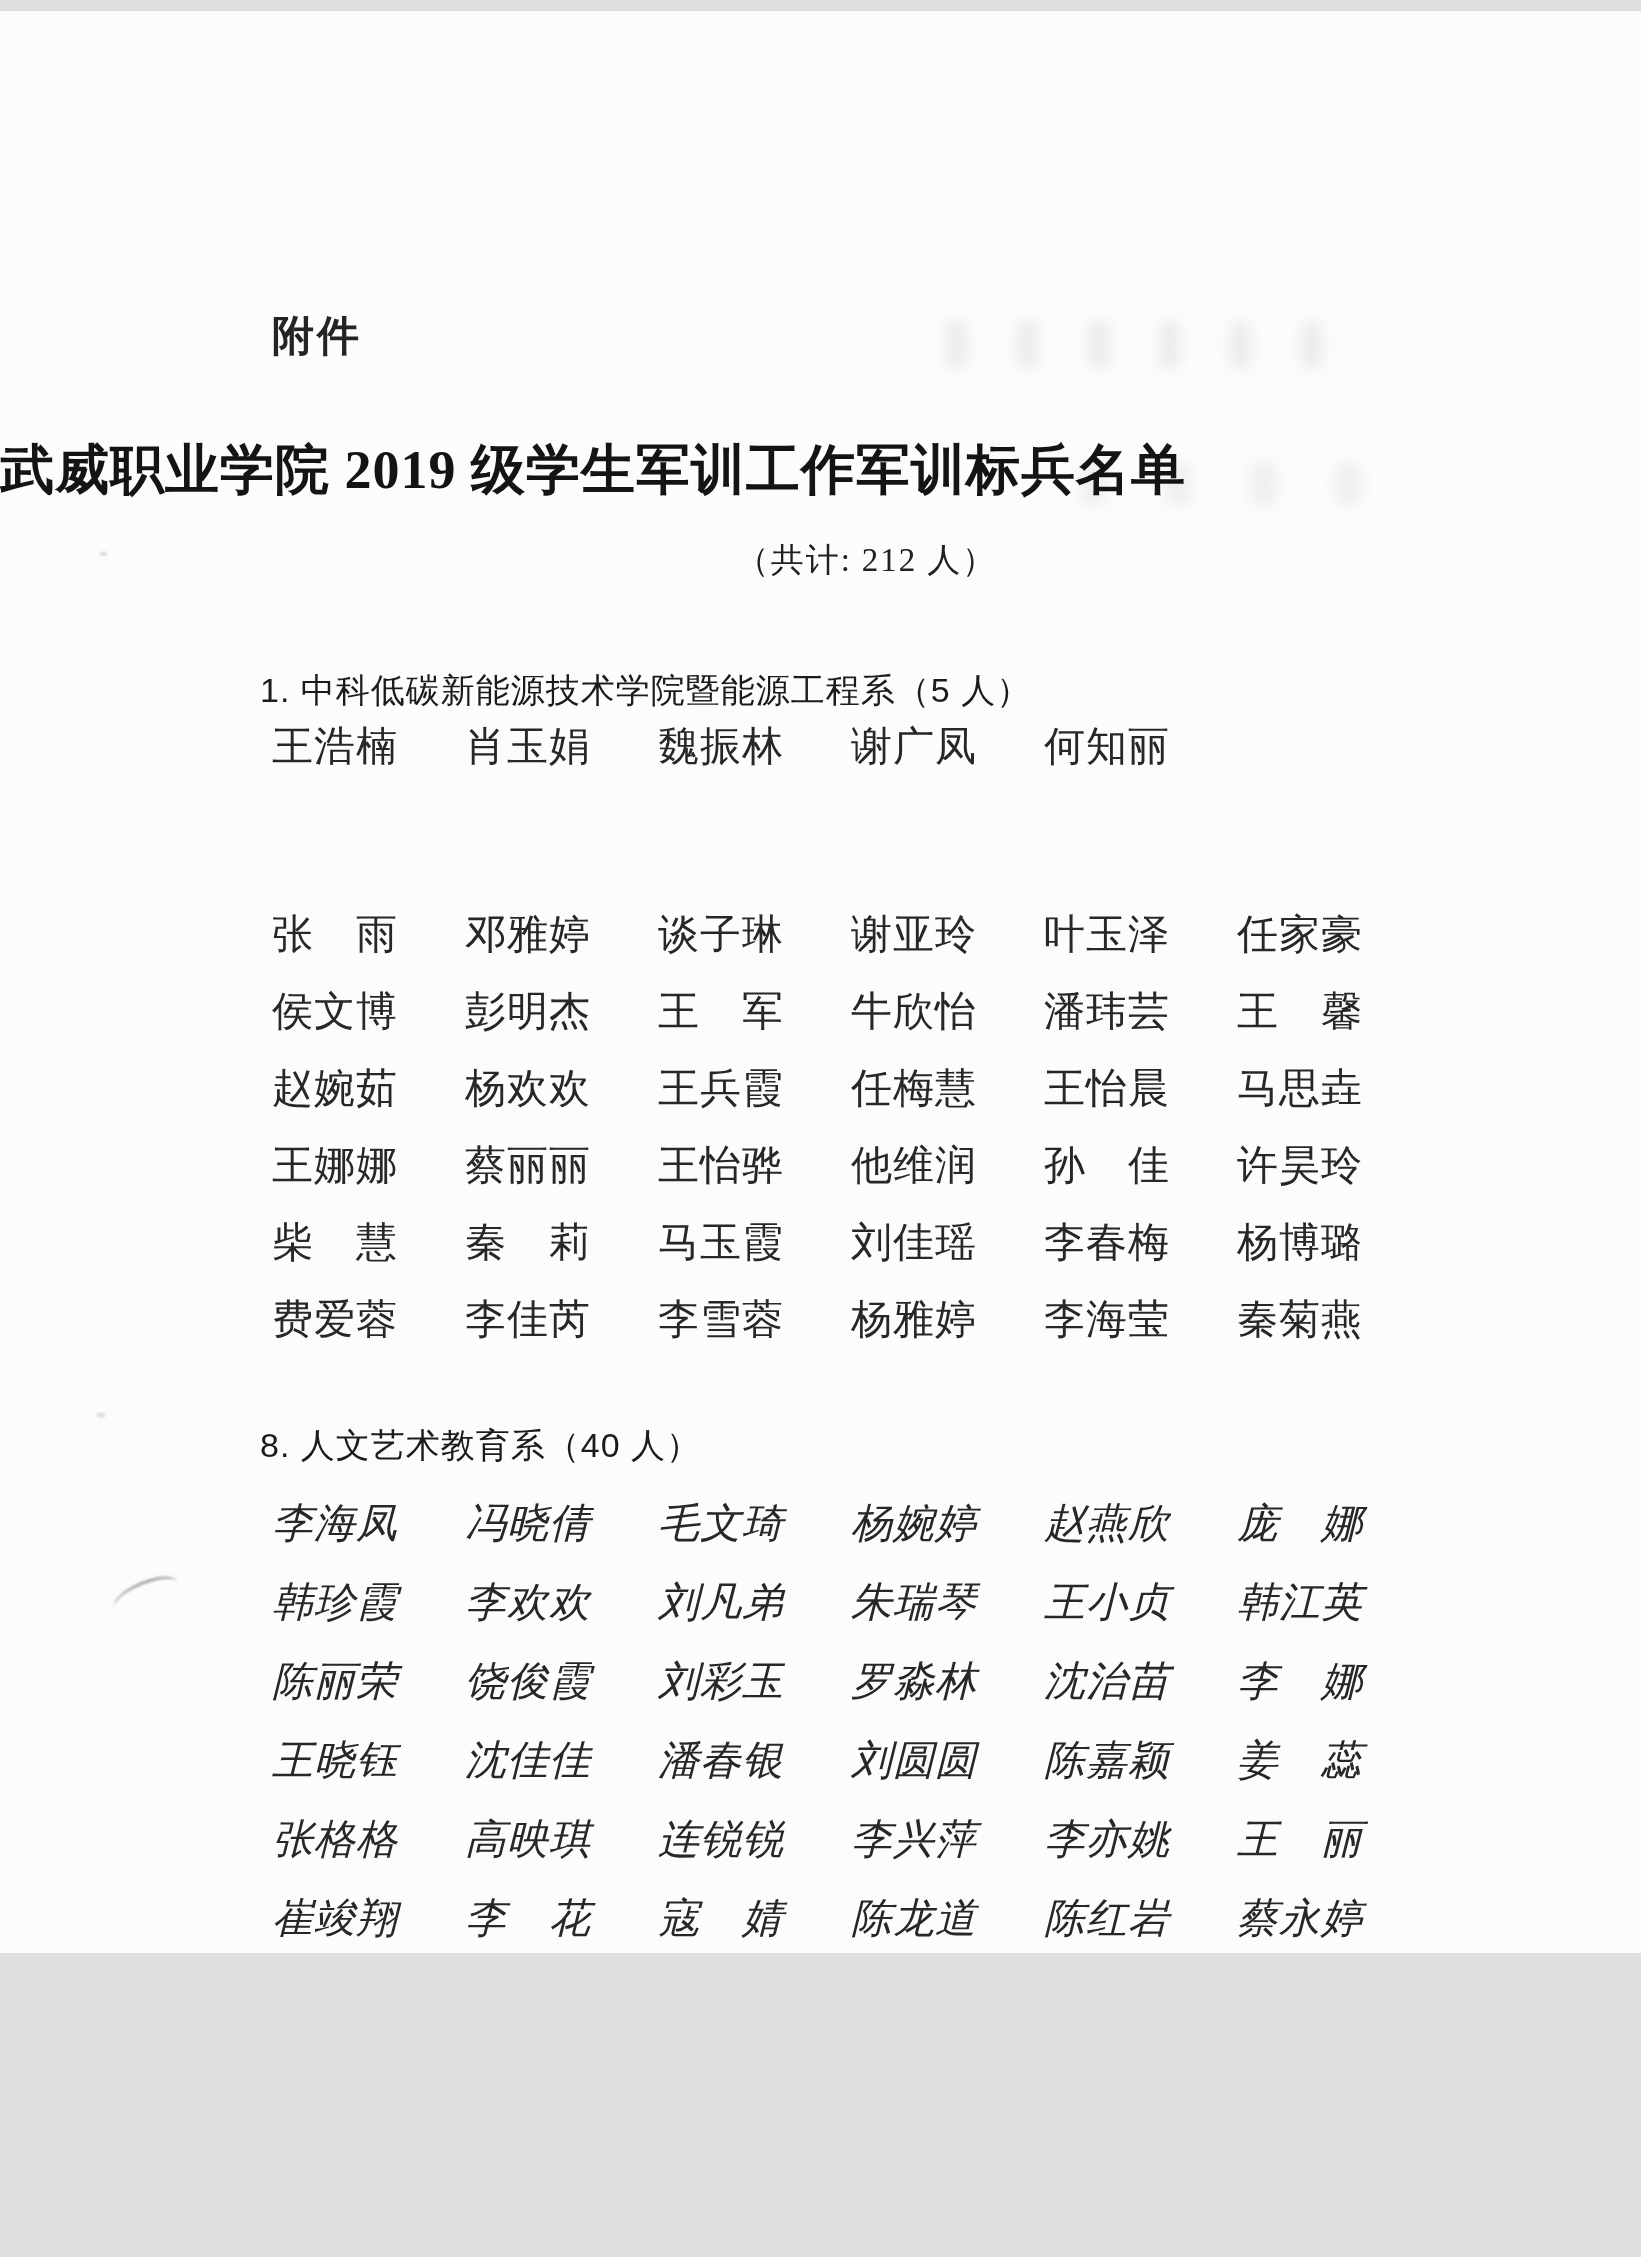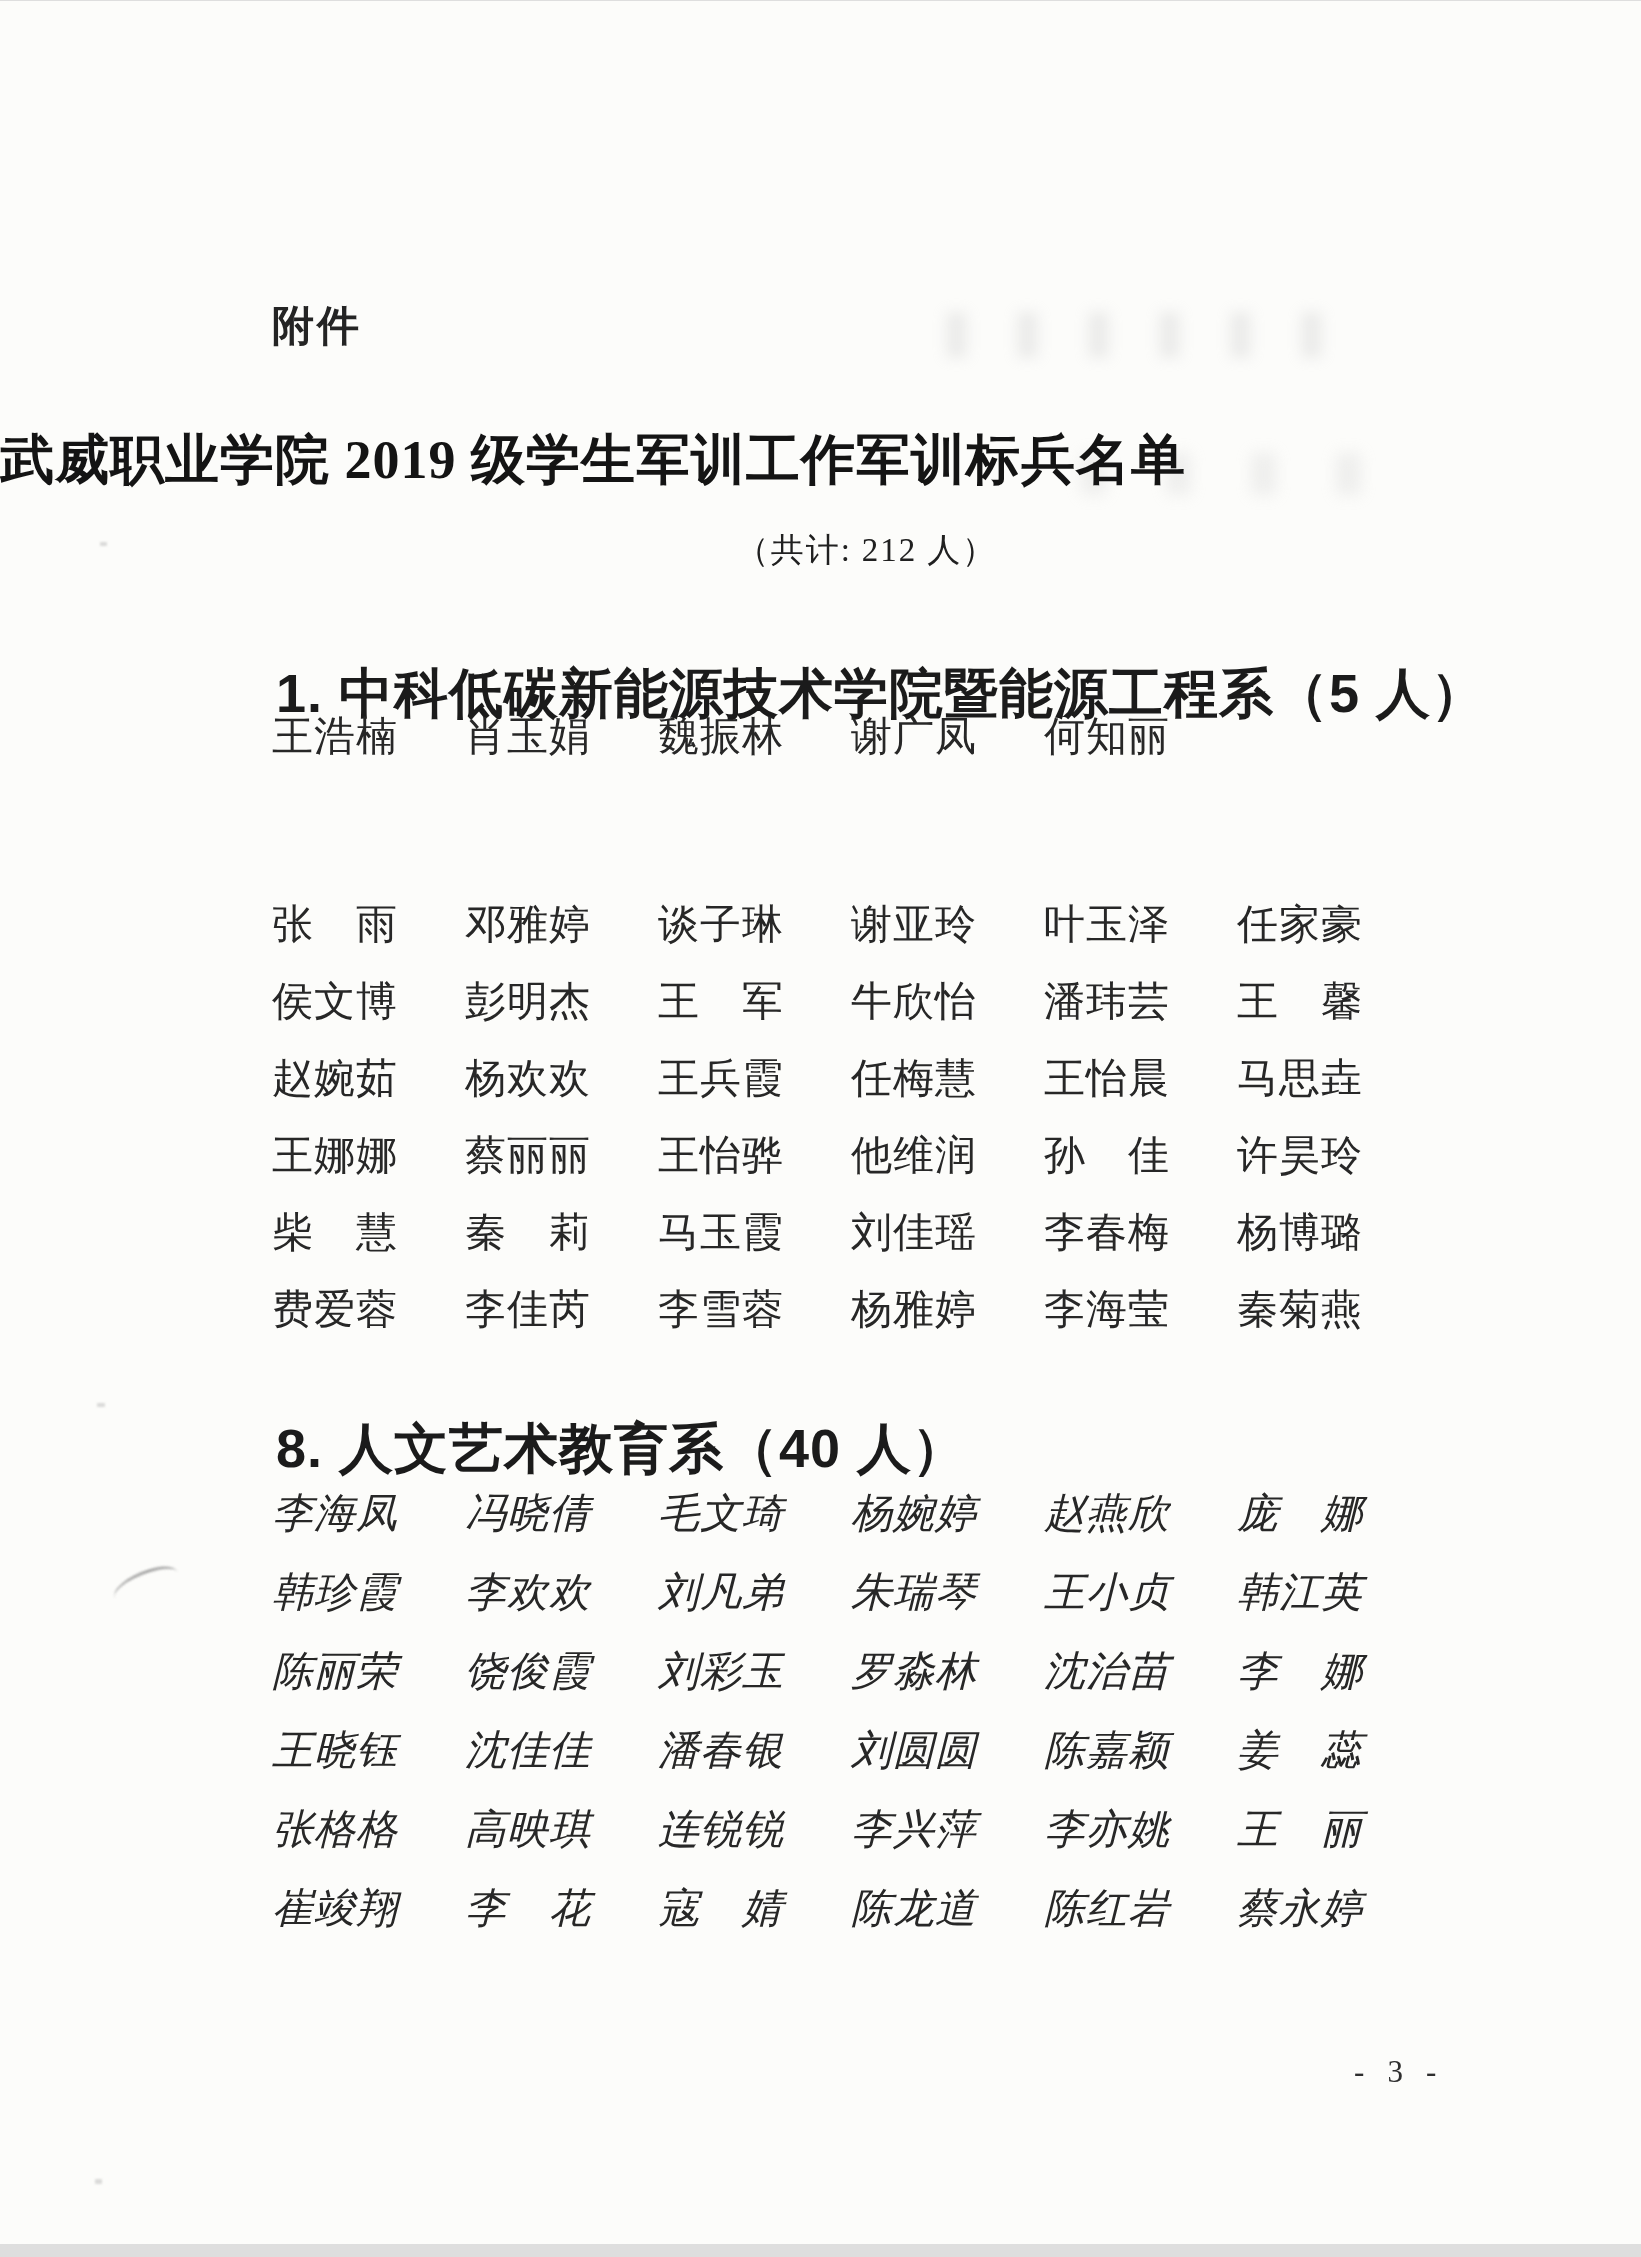--- a/index.html
+++ b/index.html
@@ -1,19 +1,19 @@
 <!DOCTYPE html>
 <html lang="zh"><head>
 <meta charset="utf-8">
 <style>
   html,body{margin:0;padding:0;background:#dedede;}
   .page{
     position:relative;
-    width:1641px;height:2243px;
-    margin:1px auto;
+    width:1641px;height:1942px;
+    margin:11px auto;
     background:#fcfcfa;
     overflow:hidden;
     font-family:"Liberation Serif",serif;
     color:#1e1e1e;
   }
   .attachment{
     position:absolute;top:297px;left:272px;
     font-family:"Liberation Sans",sans-serif;
     font-size:42px;font-weight:600;letter-spacing:2.9px;color:#242424;
   }
@@ -22,23 +22,23 @@
     text-align:left;
     font-family:"Liberation Serif",serif;
     font-size:54px;font-weight:700;letter-spacing:1px;color:#141414;
   }
   .doc-subtitle{
     position:absolute;top:527px;left:0;width:100%;
     text-align:center;transform:translateX(46px);
     font-size:33px;letter-spacing:1.9px;color:#202020;
   }
   .section-heading{
-    position:absolute;left:276px;
+    position:absolute;left:260px;
     font-family:"Liberation Sans",sans-serif;
-    font-size:54px;font-weight:700;letter-spacing:1px;color:#1b1b1b;
+    font-size:34px;font-weight:400;letter-spacing:1px;color:#1b1b1b;
     white-space:nowrap;
   }
   .rows{
     position:absolute;left:272px;
   }
   .name-row{
     display:grid;
     grid-template-columns:repeat(6,193px);
     height:77px;
     align-items:start;

